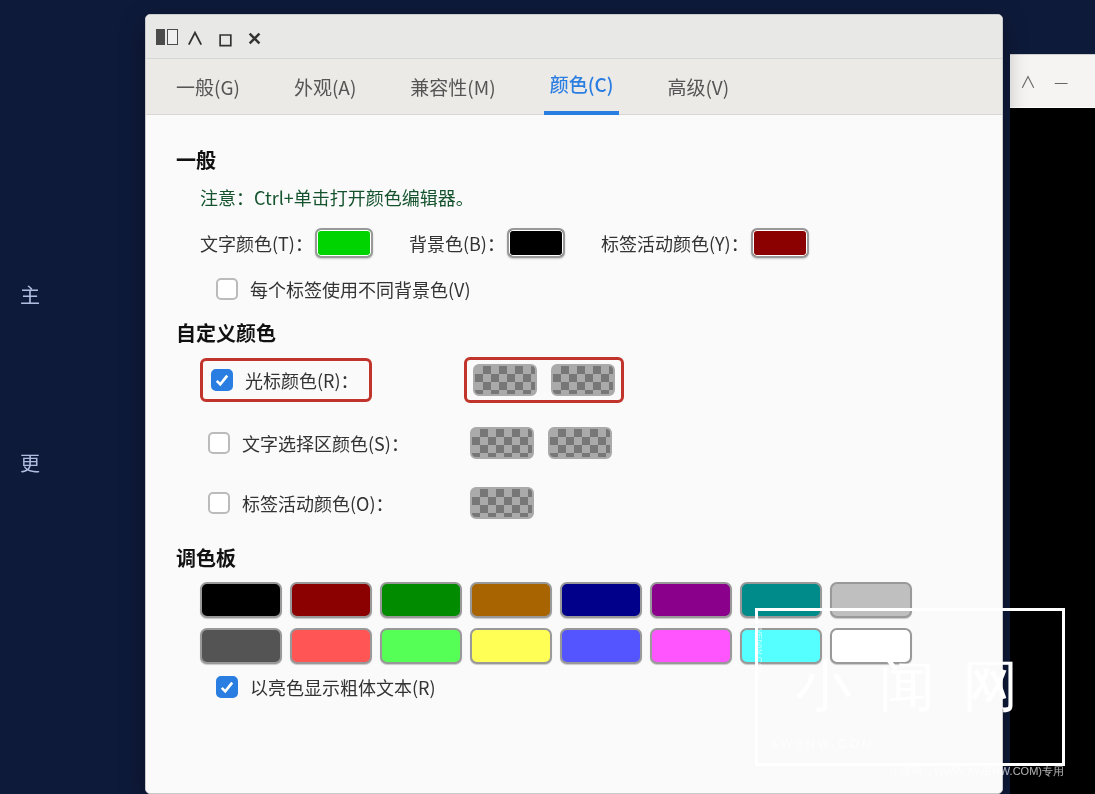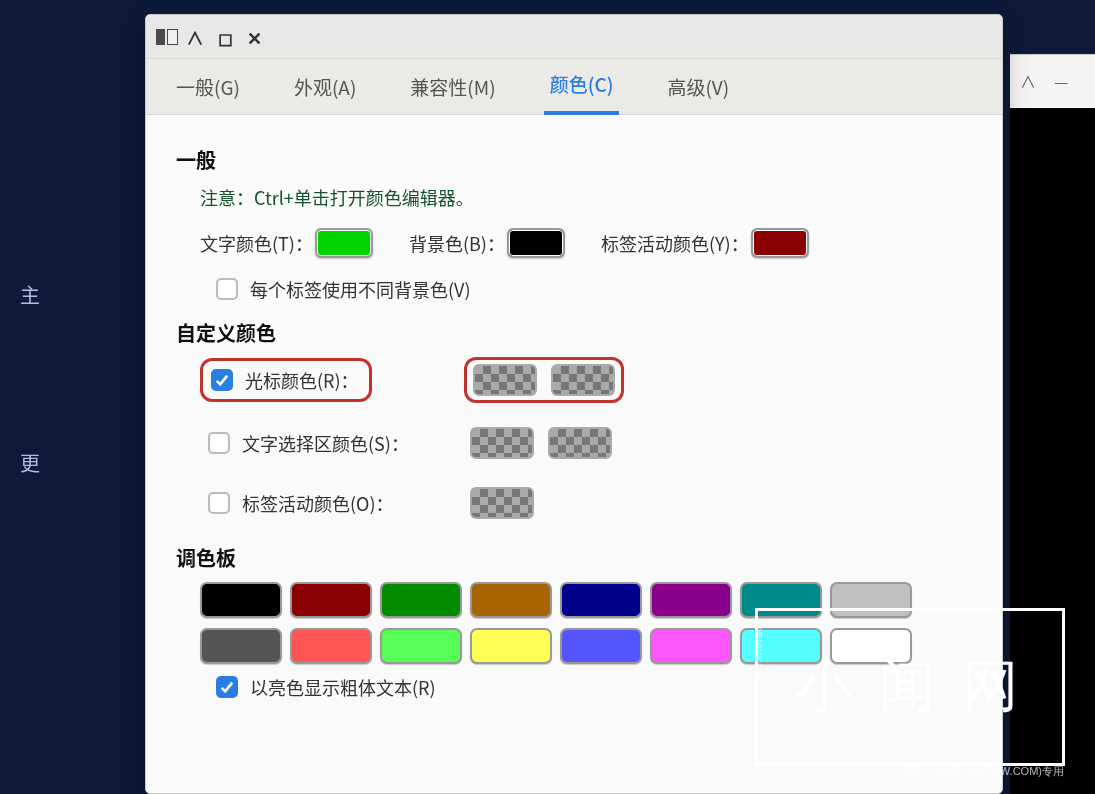--- a/index.html
+++ b/index.html
@@ -79,21 +79,21 @@
   .checkbox {
     width:22px; height:22px; border:2px solid #bbb; border-radius:5px; background:#fff;
     display:inline-flex; align-items:center; justify-content:center; cursor:pointer;
   }
   .checkbox.checked { background:#2a7de1; border-color:#2a7de1; }
   .checkbox.checked svg { display:block; }
   .checkbox svg { display:none; width:14px; height:14px; stroke:#fff; stroke-width:3; fill:none; }
 
   .custom-row { display:flex; align-items:center; gap:18px; margin-left:24px; margin-bottom:20px;}
   .custom-label-box { display:flex; align-items:center; gap:12px; padding:6px 8px; }
-  .highlight { border:3px solid #c1342b; border-radius:12px; }
+  .highlight { border:3px solid #c1342b; border-radius:6px; }
   .swatches-box { display:flex; gap:14px; padding:4px 6px;}
   .checker {
     width:64px; height:32px; border:2px solid #aaa; border-radius:6px;
     background-image:
       linear-gradient(45deg,#777 25%,transparent 25%),
       linear-gradient(-45deg,#777 25%,transparent 25%),
       linear-gradient(45deg,transparent 75%,#777 75%),
       linear-gradient(-45deg,transparent 75%,#777 75%);
     background-size:16px 16px;
     background-position:0 0,0 8px,8px -8px,-8px 0;

